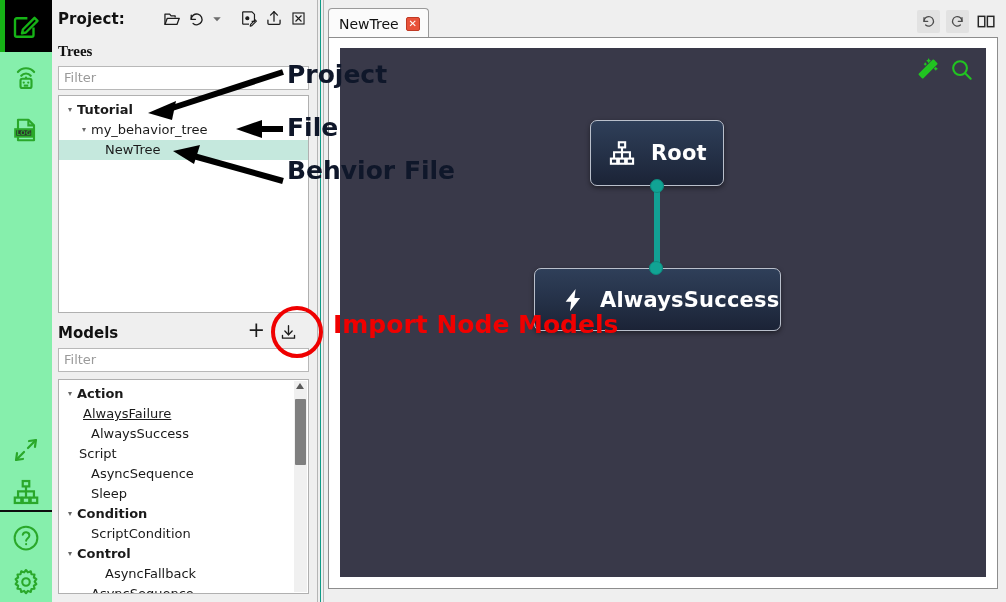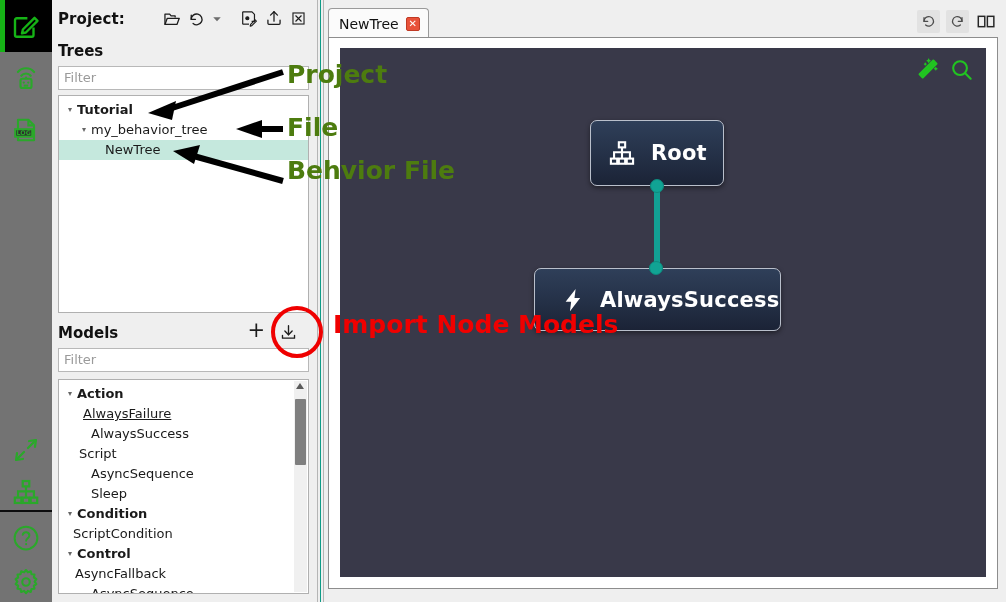--- a/index.html
+++ b/index.html
@@ -7,21 +7,21 @@
     width: 1006px; height: 602px;
     font-family: "DejaVu Sans", sans-serif;
     background: #efefef;
     overflow: hidden;
   }
   #app { position: relative; width: 1006px; height: 602px; background: #efefef; }
 
   
   #rail {
     position: absolute; left: 0; top: 0; width: 60px; height: 602px;
-    background: #737373;
+    background: #86efac;
   }
   .rail-btn {
     position: absolute; left: 0; width: 52px; height: 52px;
     display: flex; align-items: center; justify-content: center;
   }
   .rail-btn.active { background: #000000; }
   .rail-btn.active::before {
     content: ""; position: absolute; left: 0; top: 0; width: 5px; height: 52px;
     background: #16b316;
   }
@@ -138,21 +138,21 @@
     position: absolute; width: 14px; height: 14px; border-radius: 50%;
     background: #11a394; border: 1px solid #0d8a7e;
   }
   .edge { position: absolute; background: #12a094; border-radius: 2px; }
 
   
   .anno {
     position: absolute; font-family: "DejaVu Sans", sans-serif;
     font-weight: bold; white-space: nowrap;
   }
-  .anno.black { color: #4d7c0f; font-size: 25px; }
+  .anno.black { color: #0f172a; font-size: 25px; }
   .anno.red { color: #f00000; font-size: 25px; }
   .redcircle {
     position: absolute; border: 4px solid #ef0000; border-radius: 50%;
   }
   svg { display: block; overflow: visible; }
 </style>
 </head>
 <body>
 
 <div id="app">
@@ -283,21 +283,21 @@
         </span>
         <span>
           <svg width="17" height="17" viewBox="0 0 24 24" fill="none" stroke="#1d1d1d" stroke-width="1.6">
             <rect x="4.2" y="4.2" width="15.6" height="15.6"></rect>
             <path d="M7.8 7.8 l8.4 8.4 M16.2 7.8 l-8.4 8.4"></path>
           </svg>
         </span>
       </span>
     </div>
 
-    <div class="panel-header" style="position:absolute;left:6px;top:38px;">Trees</div>
+    <div class="panel-header" style="position:absolute;left:6px;top:38px;font-family:Liberation Serif, serif;">Trees</div>
 
     <div class="filterbox" style="position:absolute;left:6px;top:66px;width:251px;">Filter</div>
 
     <div class="listbox" style="position:absolute;left:6px;top:95px;width:251px;height:218px;">
       <div id="trees-rows" style="padding-top:4px;">
           <div class="tree-row bold" style="padding-left: 4px;">
             <span class="caret">▾</span>
             <span>Tutorial</span>
           </div>
           <div class="tree-row" style="padding-left: 18px;">
@@ -348,29 +348,29 @@
             <span>AsyncSequence</span>
           </div>
           <div class="tree-row" style="padding-left: 18px;">
             <span class="caret"></span>
             <span>Sleep</span>
           </div>
           <div class="tree-row bold" style="padding-left: 4px;">
             <span class="caret">▾</span>
             <span>Condition</span>
           </div>
-          <div class="tree-row" style="">
+          <div class="tree-row" style="padding-left: 18px;">
             <span class="caret"></span>
             <span>ScriptCondition</span>
           </div>
           <div class="tree-row bold" style="padding-left: 4px;">
             <span class="caret">▾</span>
             <span>Control</span>
           </div>
-          <div class="tree-row" style="padding-left: 2px;">
+          <div class="tree-row" style="padding-left: 32px;">
             <span class="caret"></span>
             <span>AsyncFallback</span>
           </div>
           <div class="tree-row" style="padding-left: 18px;">
             <span class="caret"></span>
             <span>AsyncSequence</span>
           </div>
         </div>
       <div class="vscroll">
         <div class="uparrow"></div>

